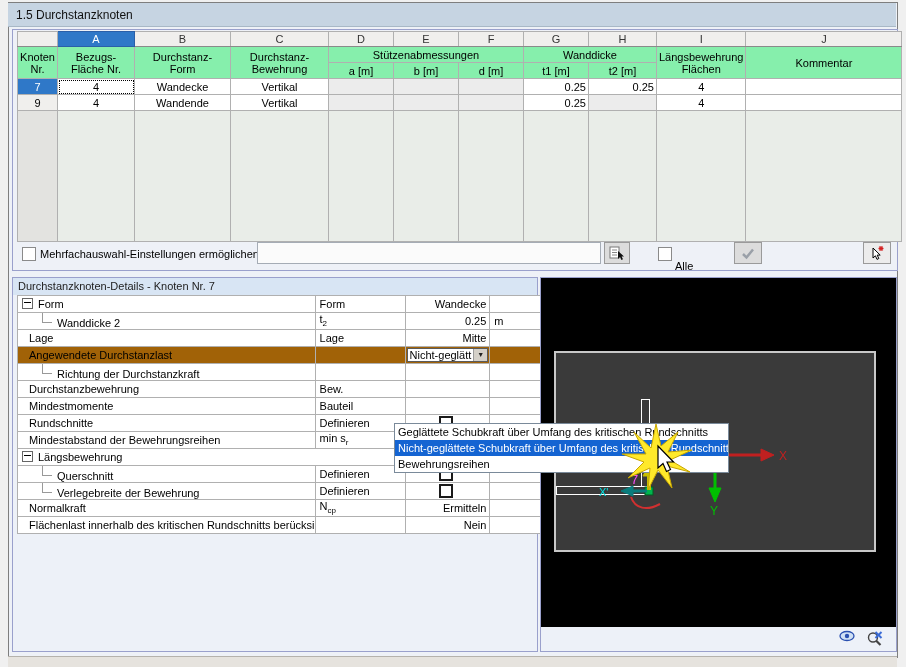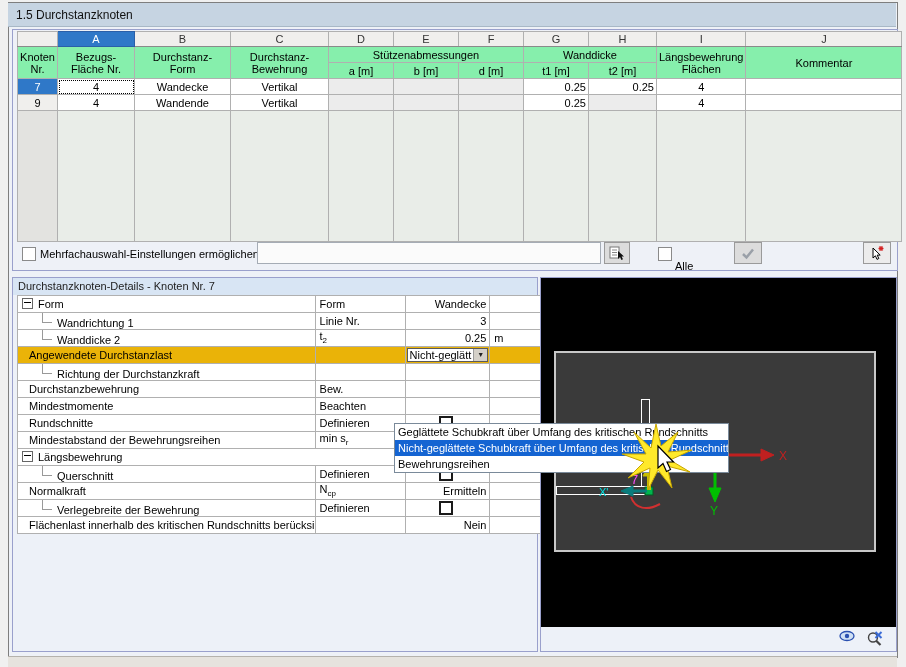--- a/index.html
+++ b/index.html
@@ -47,21 +47,21 @@
   #details-header{left:13px;top:278px;width:524px;height:17px;background:#d8e5f4;line-height:17px;
                   padding-left:5px;color:#222;box-sizing:border-box;}
   #dettable{left:17px;top:295px;border-collapse:collapse;table-layout:fixed;background:#fff;}
   #dettable td{border:1px solid #b0b0b0;height:16px;padding:0;font-size:11px;white-space:nowrap;overflow:hidden;}
   #dettable td.prop{padding-left:11px;}
   #dettable td.prop.grp{padding-left:4px;}
   #dettable td.prop.child{padding-left:0;}
   #dettable td.lbl{padding-left:4px;}
   #dettable td.val{text-align:right;padding-right:3px;}
   #dettable td.unit{padding-left:4px;}
-  #dettable tr.gray td{background:#eab308;}
+  #dettable tr.gray td{background:#a16207;}
   #dettable sub{font-size:8px;}
   .expbox{display:inline-block;width:9px;height:9px;border:1px solid #666;background:#fff;position:relative;
           vertical-align:-1px;margin-right:5px;}
   .expbox::after{content:"";position:absolute;left:1px;right:1px;top:3px;border-top:1px solid #000;}
   .treeL{display:inline-block;width:9px;height:9px;border-left:1px solid #999;border-bottom:1px solid #999;
          margin:0 5px 3px 24px;vertical-align:1px;}
   .valcb{display:inline-block;width:10px;height:10px;border:2px solid #1a1a1a;background:#fff;vertical-align:-2px;}
   #dettable td.val.cbcell{text-align:center;}
   
   .combo{margin:1px;height:12px;border:1px solid #5a5a5a;background:#fff;display:flex;align-items:stretch;}
@@ -222,30 +222,30 @@
       <col style="width:64px">
     </colgroup>
   <tbody id="det-tbody">
       <tr>
         <td class="prop grp"><span class="expbox"></span>Form</td>
         <td class="lbl">Form</td>
         <td class="val">Wandecke</td>
         <td class="unit"></td>
       </tr>
       <tr>
-        <td class="prop child"><span class="treeL"></span>Wandrichtung 1</td>
-        <td class="lbl">Linie Nr.</td>
-        <td class="val">3</td>
-        <td class="unit"></td>
-      </tr>
-      <tr>
         <td class="prop child"><span class="treeL"></span>Wanddicke 2</td>
         <td class="lbl">t<sub>2</sub></td>
         <td class="val">0.25</td>
         <td class="unit">m</td>
+      </tr>
+      <tr>
+        <td class="prop">Lage</td>
+        <td class="lbl">Lage</td>
+        <td class="val">Mitte</td>
+        <td class="unit"></td>
       </tr>
       <tr class="gray">
         <td class="prop">Angewendete Durchstanzlast</td>
         <td class="lbl"></td>
         <td class="val" style="padding: 0px;">
           <div class="combo">
             <div class="ctext">Nicht-geglätt</div>
             <div class="cbtn">▼</div>
           </div>
         </td>
@@ -258,21 +258,21 @@
         <td class="unit"></td>
       </tr>
       <tr>
         <td class="prop">Durchstanzbewehrung</td>
         <td class="lbl">Bew.</td>
         <td class="val"></td>
         <td class="unit"></td>
       </tr>
       <tr>
         <td class="prop">Mindestmomente</td>
-        <td class="lbl">Beachten</td>
+        <td class="lbl">Bauteil</td>
         <td class="val"></td>
         <td class="unit"></td>
       </tr>
       <tr>
         <td class="prop">Rundschnitte</td>
         <td class="lbl">Definieren</td>
         <td class="val cbcell"><span class="valcb"></span></td>
         <td class="unit"></td>
       </tr>
       <tr>
@@ -284,29 +284,29 @@
       <tr>
         <td class="prop grp" colspan="4"><span class="expbox"></span>Längsbewehrung</td>
       </tr>
       <tr>
         <td class="prop child"><span class="treeL"></span>Querschnitt</td>
         <td class="lbl">Definieren</td>
         <td class="val cbcell"><span class="valcb"></span></td>
         <td class="unit"></td>
       </tr>
       <tr>
+        <td class="prop child"><span class="treeL"></span>Verlegebreite der Bewehrung</td>
+        <td class="lbl">Definieren</td>
+        <td class="val cbcell"><span class="valcb"></span></td>
+        <td class="unit"></td>
+      </tr>
+      <tr>
         <td class="prop">Normalkraft</td>
         <td class="lbl">N<sub>cp</sub></td>
         <td class="val">Ermitteln</td>
-        <td class="unit"></td>
-      </tr>
-      <tr>
-        <td class="prop child"><span class="treeL"></span>Verlegebreite der Bewehrung</td>
-        <td class="lbl">Definieren</td>
-        <td class="val cbcell"><span class="valcb"></span></td>
         <td class="unit"></td>
       </tr>
       <tr>
         <td class="prop">Flächenlast innerhalb des kritischen Rundschnitts berücksi</td>
         <td class="lbl"></td>
         <td class="val">Nein</td>
         <td class="unit"></td>
       </tr>
     </tbody>
 </table>

